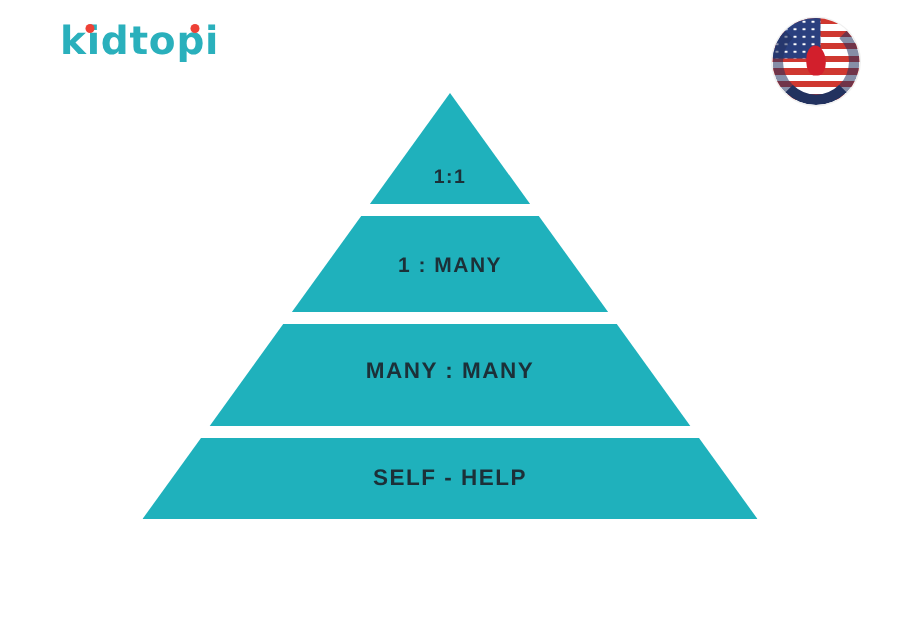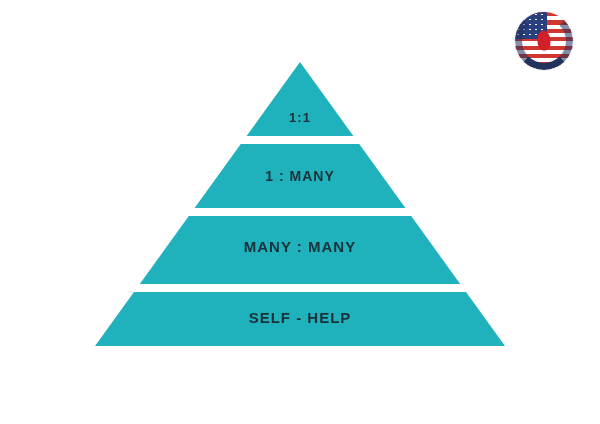--- a/index.html
+++ b/index.html
@@ -66,20 +66,25 @@
   .lbl-1 { font-size:13px; }
   .lbl-2 { font-size:14px; }
   .lbl-3 { font-size:15px; }
   .lbl-4 { font-size:15px; }
 </style>
 </head>
 <body>
 
 <div class="page">
 
+  <div class="logo">
+    <span class="logo-text">kidtopi</span>
+    <span class="logo-dot dot1"></span>
+    <span class="logo-dot dot2"></span>
+  </div>
 
   <div class="badge">
     <div class="canton"></div>
     <div class="figure"></div>
     <div class="ring"></div>
   </div>
 
   <svg class="pyramid" viewBox="0 0 410 290" width="410" height="290">
 
     <polygon points="205,0 258.4,74 151.6,74" fill="#1fb1bc"></polygon>

